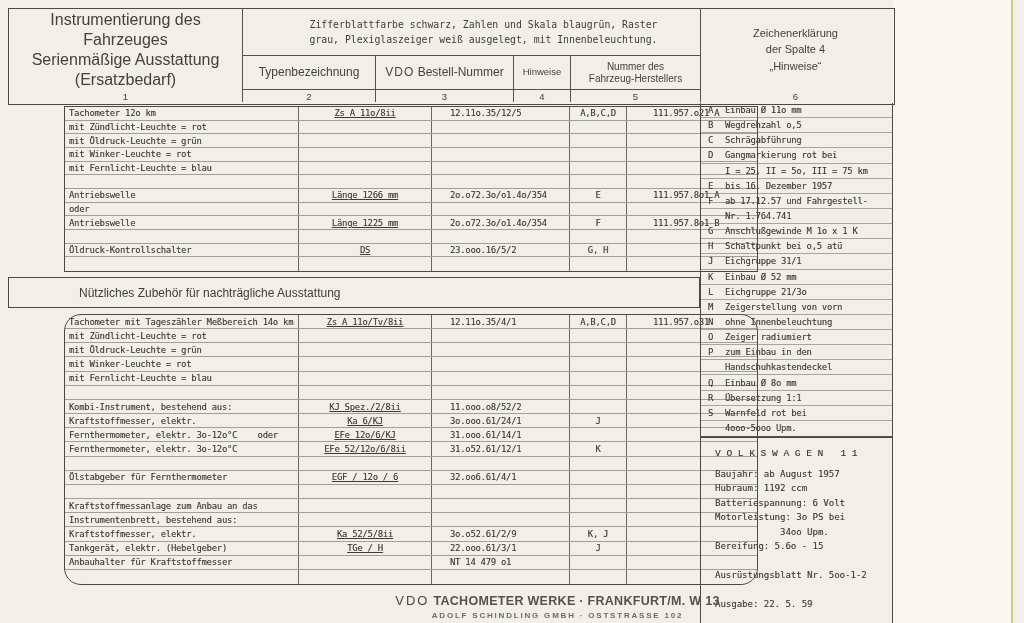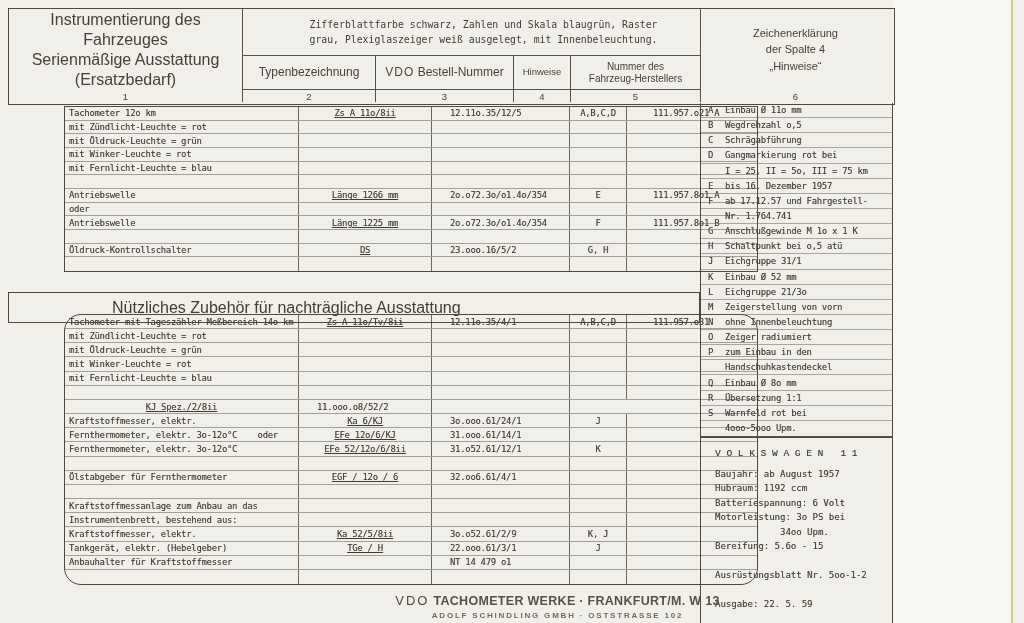--- a/index.html
+++ b/index.html
@@ -29,22 +29,22 @@
   .trow{display:grid;grid-template-columns:233px 133px 138px 57px 130px;border-bottom:1px solid rgba(96,92,78,0.55);}
   .trow:last-child{border-bottom:none;}
   .tcell{font-family:"DejaVu Sans Mono",monospace;font-size:8.8px;letter-spacing:-0.2px;color:#3d3b34;
          white-space:pre;display:flex;align-items:center;overflow:visible;
          text-shadow:0.3px 0 0 rgba(64,62,55,0.4);}
   .tcell + .tcell{border-left:1px solid rgba(72,70,60,0.8);}
   .cc1{padding-left:4px;} .cc2{justify-content:center;text-decoration:underline;} .cc3{padding-left:18px;}
   .cc4{justify-content:center;} .cc5{padding-left:26px;}
 
   
-  .band{position:absolute;left:8px;top:292px;width:692px;height:31px;border:1.5px solid #4c4a40;
-        display:flex;align-items:center;font-size:16px;color:#3f3d36;padding-left:103px;box-sizing:border-box;}
+  .band{position:absolute;left:8px;top:277px;width:692px;height:31px;border:1.5px solid #4c4a40;
+        display:flex;align-items:center;font-size:12px;color:#3f3d36;padding-left:70px;box-sizing:border-box;}
 
   
   .legend{position:absolute;left:700px;top:103px;width:193px;height:334px;border-left:1.5px solid #4c4a40;
           border-right:1.5px solid #4c4a40;border-bottom:1px solid #55524a;display:grid;grid-template-rows:repeat(22,1fr);
           box-sizing:border-box;}
   .lrow{display:grid;grid-template-columns:17px 1fr;align-items:center;border-bottom:1px solid rgba(96,92,78,0.5);
         padding-left:7px;font-family:"DejaVu Sans Mono",monospace;font-size:8.8px;letter-spacing:-0.2px;color:#3d3b34;
         white-space:pre;text-shadow:0.3px 0 0 rgba(64,62,55,0.4);}
   .lrow:last-child{border-bottom:none;}
 
@@ -234,20 +234,21 @@
         <div class="tcell cc5"></div>
       </div>
       <div class="trow">
         <div class="tcell cc1"></div>
         <div class="tcell cc2"></div>
         <div class="tcell cc3"></div>
         <div class="tcell cc4"></div>
         <div class="tcell cc5"></div>
       </div>
       <div class="trow">
+        <div class="tcell cc1">Kombi-Instrument, bestehend aus:</div>
         <div class="tcell cc2">KJ Spez./2/8ii</div>
         <div class="tcell cc3">11.ooo.o8/52/2</div>
         <div class="tcell cc4"></div>
         <div class="tcell cc5"></div>
       </div>
       <div class="trow">
         <div class="tcell cc1">Kraftstoffmesser, elektr.</div>
         <div class="tcell cc2">Ka 6/KJ</div>
         <div class="tcell cc3">3o.ooo.61/24/1</div>
         <div class="tcell cc4">J</div>

